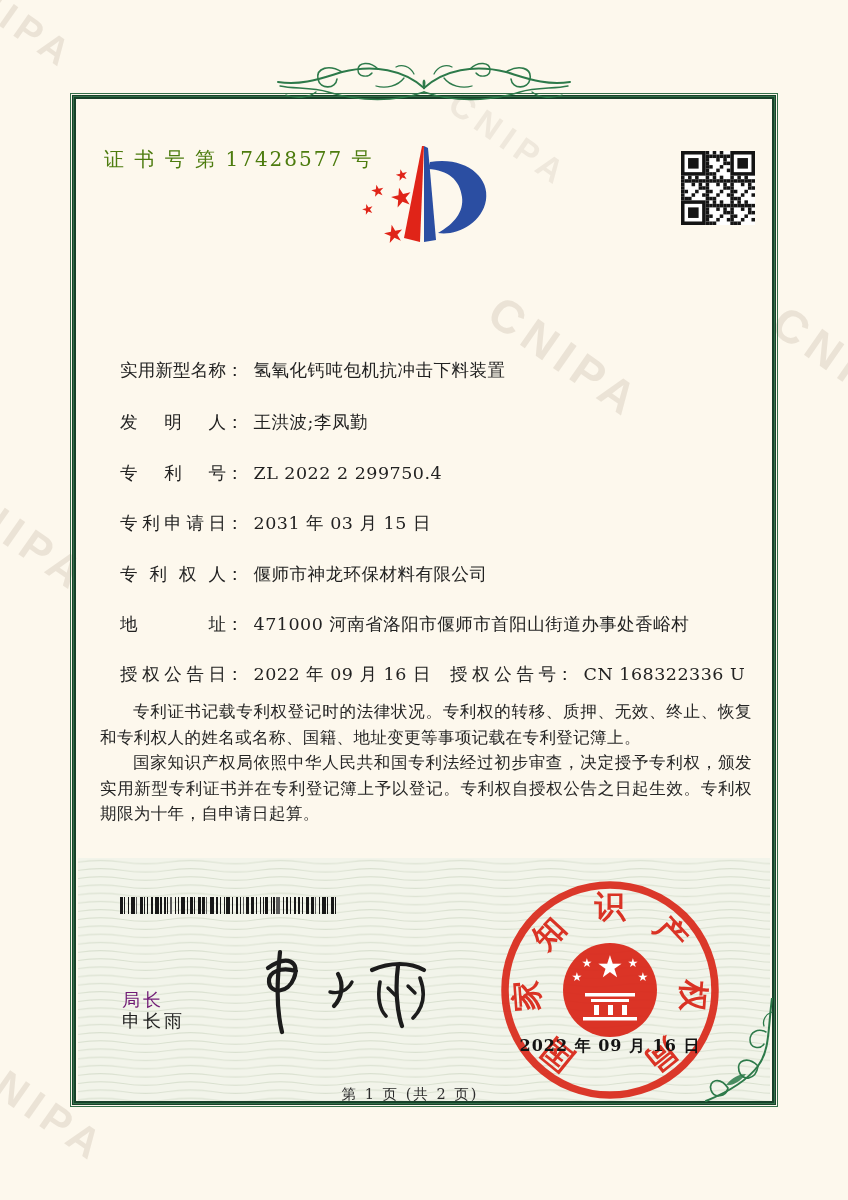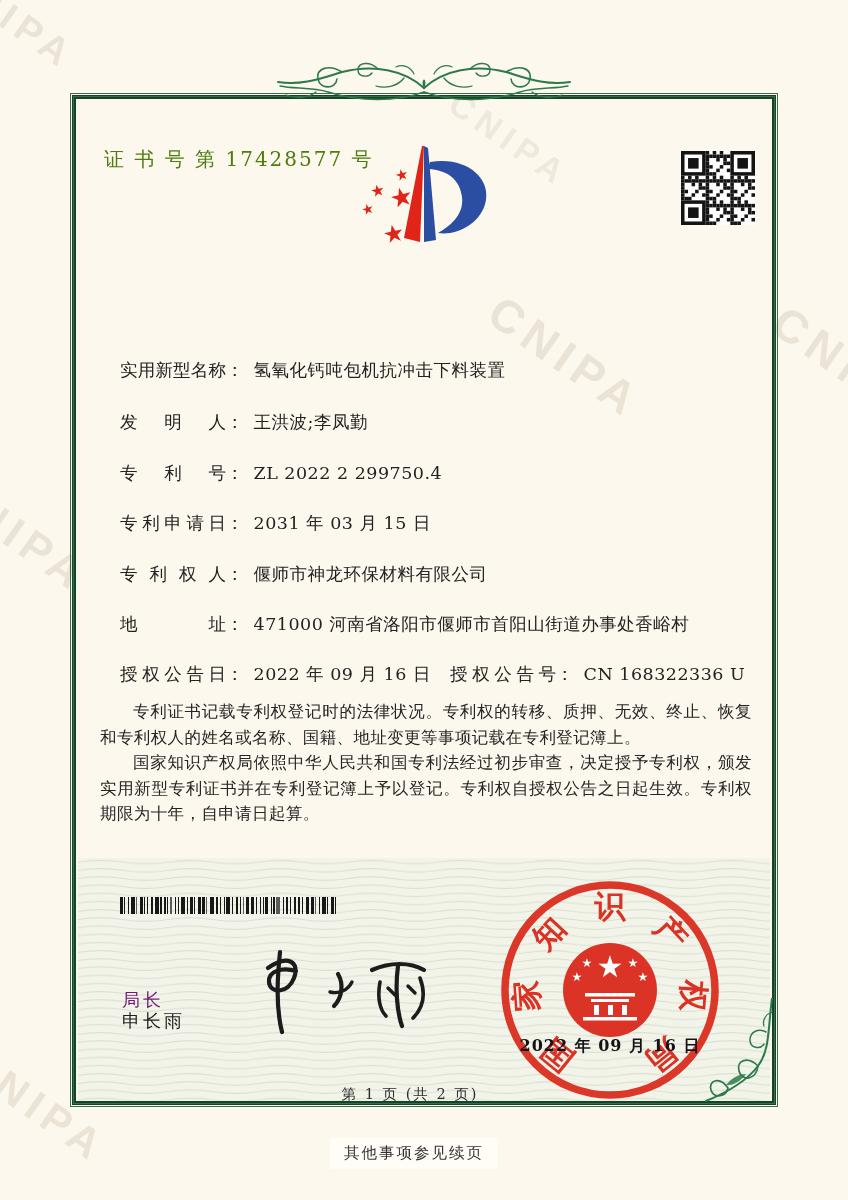--- a/index.html
+++ b/index.html
@@ -474,15 +474,14 @@
       <text x="115" y="42" text-anchor="middle" class="seal-char" transform="rotate(-94 115 115)">家</text>
       <text x="115" y="42" text-anchor="middle" class="seal-char" transform="rotate(-47 115 115)">知</text>
       <text x="115" y="42" text-anchor="middle" class="seal-char" transform="rotate(0 115 115)">识</text>
       <text x="115" y="42" text-anchor="middle" class="seal-char" transform="rotate(47 115 115)">产</text>
       <text x="115" y="42" text-anchor="middle" class="seal-char" transform="rotate(94 115 115)">权</text>
       <text x="115" y="42" text-anchor="middle" class="seal-char" transform="rotate(141 115 115)">局</text>
     </svg>
   <div class="seal-date">2022 年 09 月 16 日</div>
 
   <div class="page-info">第 1 页 (共 2 页)</div>
-  <div class="note">其他事项参见续页</div>
 
 </div>
 
 </body></html>

